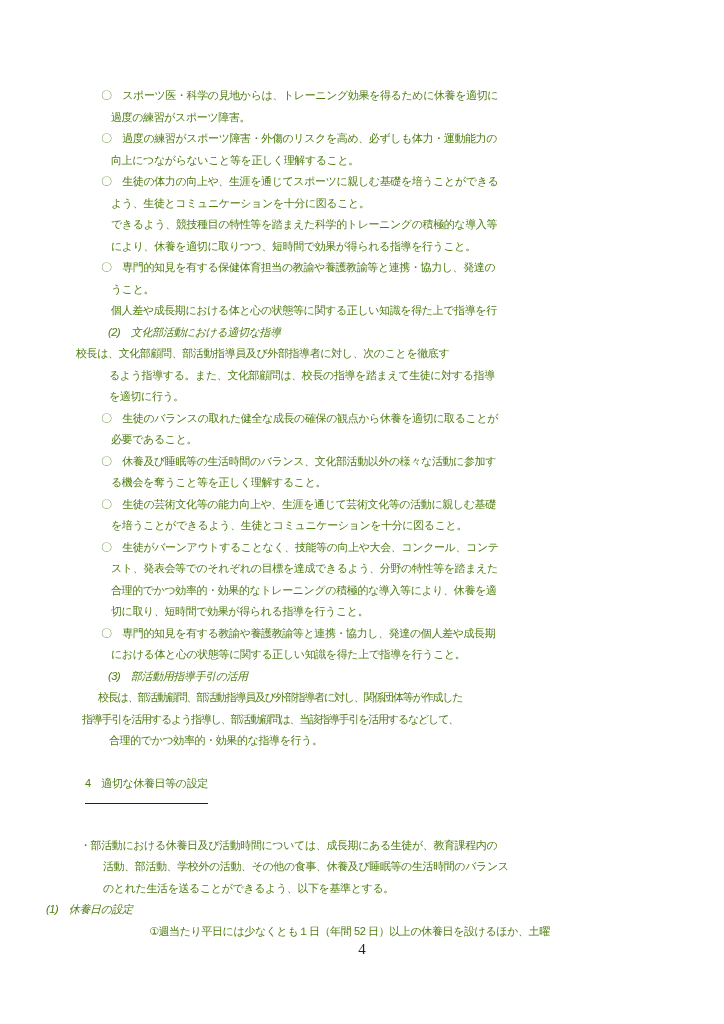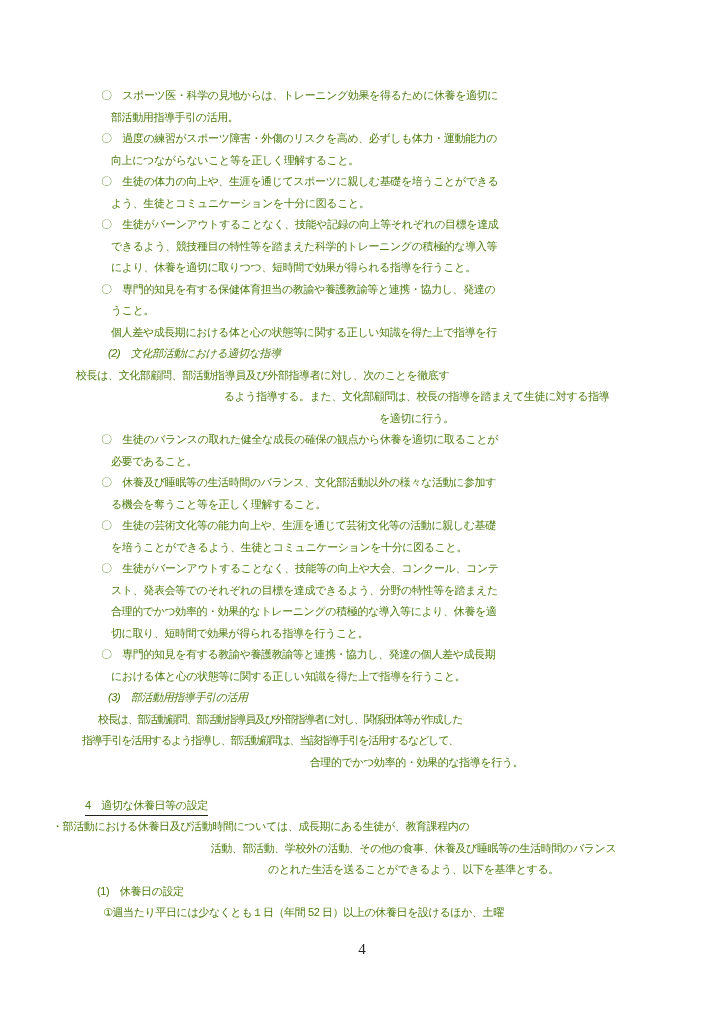--- a/index.html
+++ b/index.html
@@ -26,55 +26,54 @@
     line-height: 21.5px;
     font-size: 11px;
     color: #4d7c0f;
     white-space: pre;
     letter-spacing: -0.4px;
   }
   
   .c1  { padding-left: 101px; }  
   .c2  { padding-left: 111px; }  
   .it  { padding-left: 108px; font-style: italic; }  
-  .it1 { padding-left: 97px;  }  
+  .it1 { padding-left: 46px; font-style: italic;  }  
   .p1  { padding-left: 76px; }  
-  .p2  { padding-left: 109px; text-align: center; }  
+  .p2  { padding-left: 109px; }  
   .p1t { padding-left: 98px; letter-spacing: -1.2px; } 
   .p2t { padding-left: 82px; letter-spacing: -1.2px; } 
   .h   { padding-left: 85px;  }  
-  .h span { border-bottom: 1.5px solid #222222; padding-bottom: 4px; }
-  .b1  { padding-left: 52px;  }  
-  .b2  { padding-left: 103px; text-align: center; }  
-  .n1  { padding-left: 103px; }  
+  .h span { border-bottom: 1.5px solid #222222; padding-bottom: 14px; }
+  .b1  { padding-left: 80px; margin-top: 40px;  }  
+  .b2  { padding-left: 103px; }  
+  .n1  { padding-left: 103px; margin-left: 46px; }  
   .bl  { }                       
   .pagenum {
     position: absolute;
     top: 940px;
     left: 0;
     width: 724px;
     text-align: center;
     font-size: 15px;
     line-height: 18px;
     color: #222222;
     font-family: "Liberation Serif", "DejaVu Serif", serif;
   }
 </style>
 </head>
 <body>
 
 <div class="page">
   <div class="doc" id="doc-lines">
       <div class="line c1"><span>〇　スポーツ医・科学の見地からは、トレーニング効果を得るために休養を適切に</span></div>
-      <div class="line c2"><span>部活動用指導手引の活用。</span></div>
+      <div class="line c2"><span>過度の練習がスポーツ障害。</span></div>
       <div class="line c1"><span>〇　過度の練習がスポーツ障害・外傷のリスクを高め、必ずしも体力・運動能力の</span></div>
       <div class="line c2"><span>向上につながらないこと等を正しく理解すること。</span></div>
       <div class="line c1"><span>〇　生徒の体力の向上や、生涯を通じてスポーツに親しむ基礎を培うことができる</span></div>
       <div class="line c2"><span>よう、生徒とコミュニケーションを十分に図ること。</span></div>
-      <div class="line c1"><span>〇　生徒がバーンアウトすることなく、技能や記録の向上等それぞれの目標を達成</span></div>
       <div class="line c2"><span>できるよう、競技種目の特性等を踏まえた科学的トレーニングの積極的な導入等</span></div>
       <div class="line c2"><span>により、休養を適切に取りつつ、短時間で効果が得られる指導を行うこと。</span></div>
       <div class="line c1"><span>〇　専門的知見を有する保健体育担当の教諭や養護教諭等と連携・協力し、発達の</span></div>
       <div class="line c2"><span>うこと。</span></div>
       <div class="line c2"><span>個人差や成長期における体と心の状態等に関する正しい知識を得た上で指導を行</span></div>
       <div class="line it"><span>(2)　文化部活動における適切な指導</span></div>
       <div class="line p1"><span>校長は、文化部顧問、部活動指導員及び外部指導者に対し、次のことを徹底す</span></div>
       <div class="line p2"><span>るよう指導する。また、文化部顧問は、校長の指導を踏まえて生徒に対する指導</span></div>
       <div class="line p2"><span>を適切に行う。</span></div>
       <div class="line c1"><span>〇　生徒のバランスの取れた健全な成長の確保の観点から休養を適切に取ることが</span></div>

